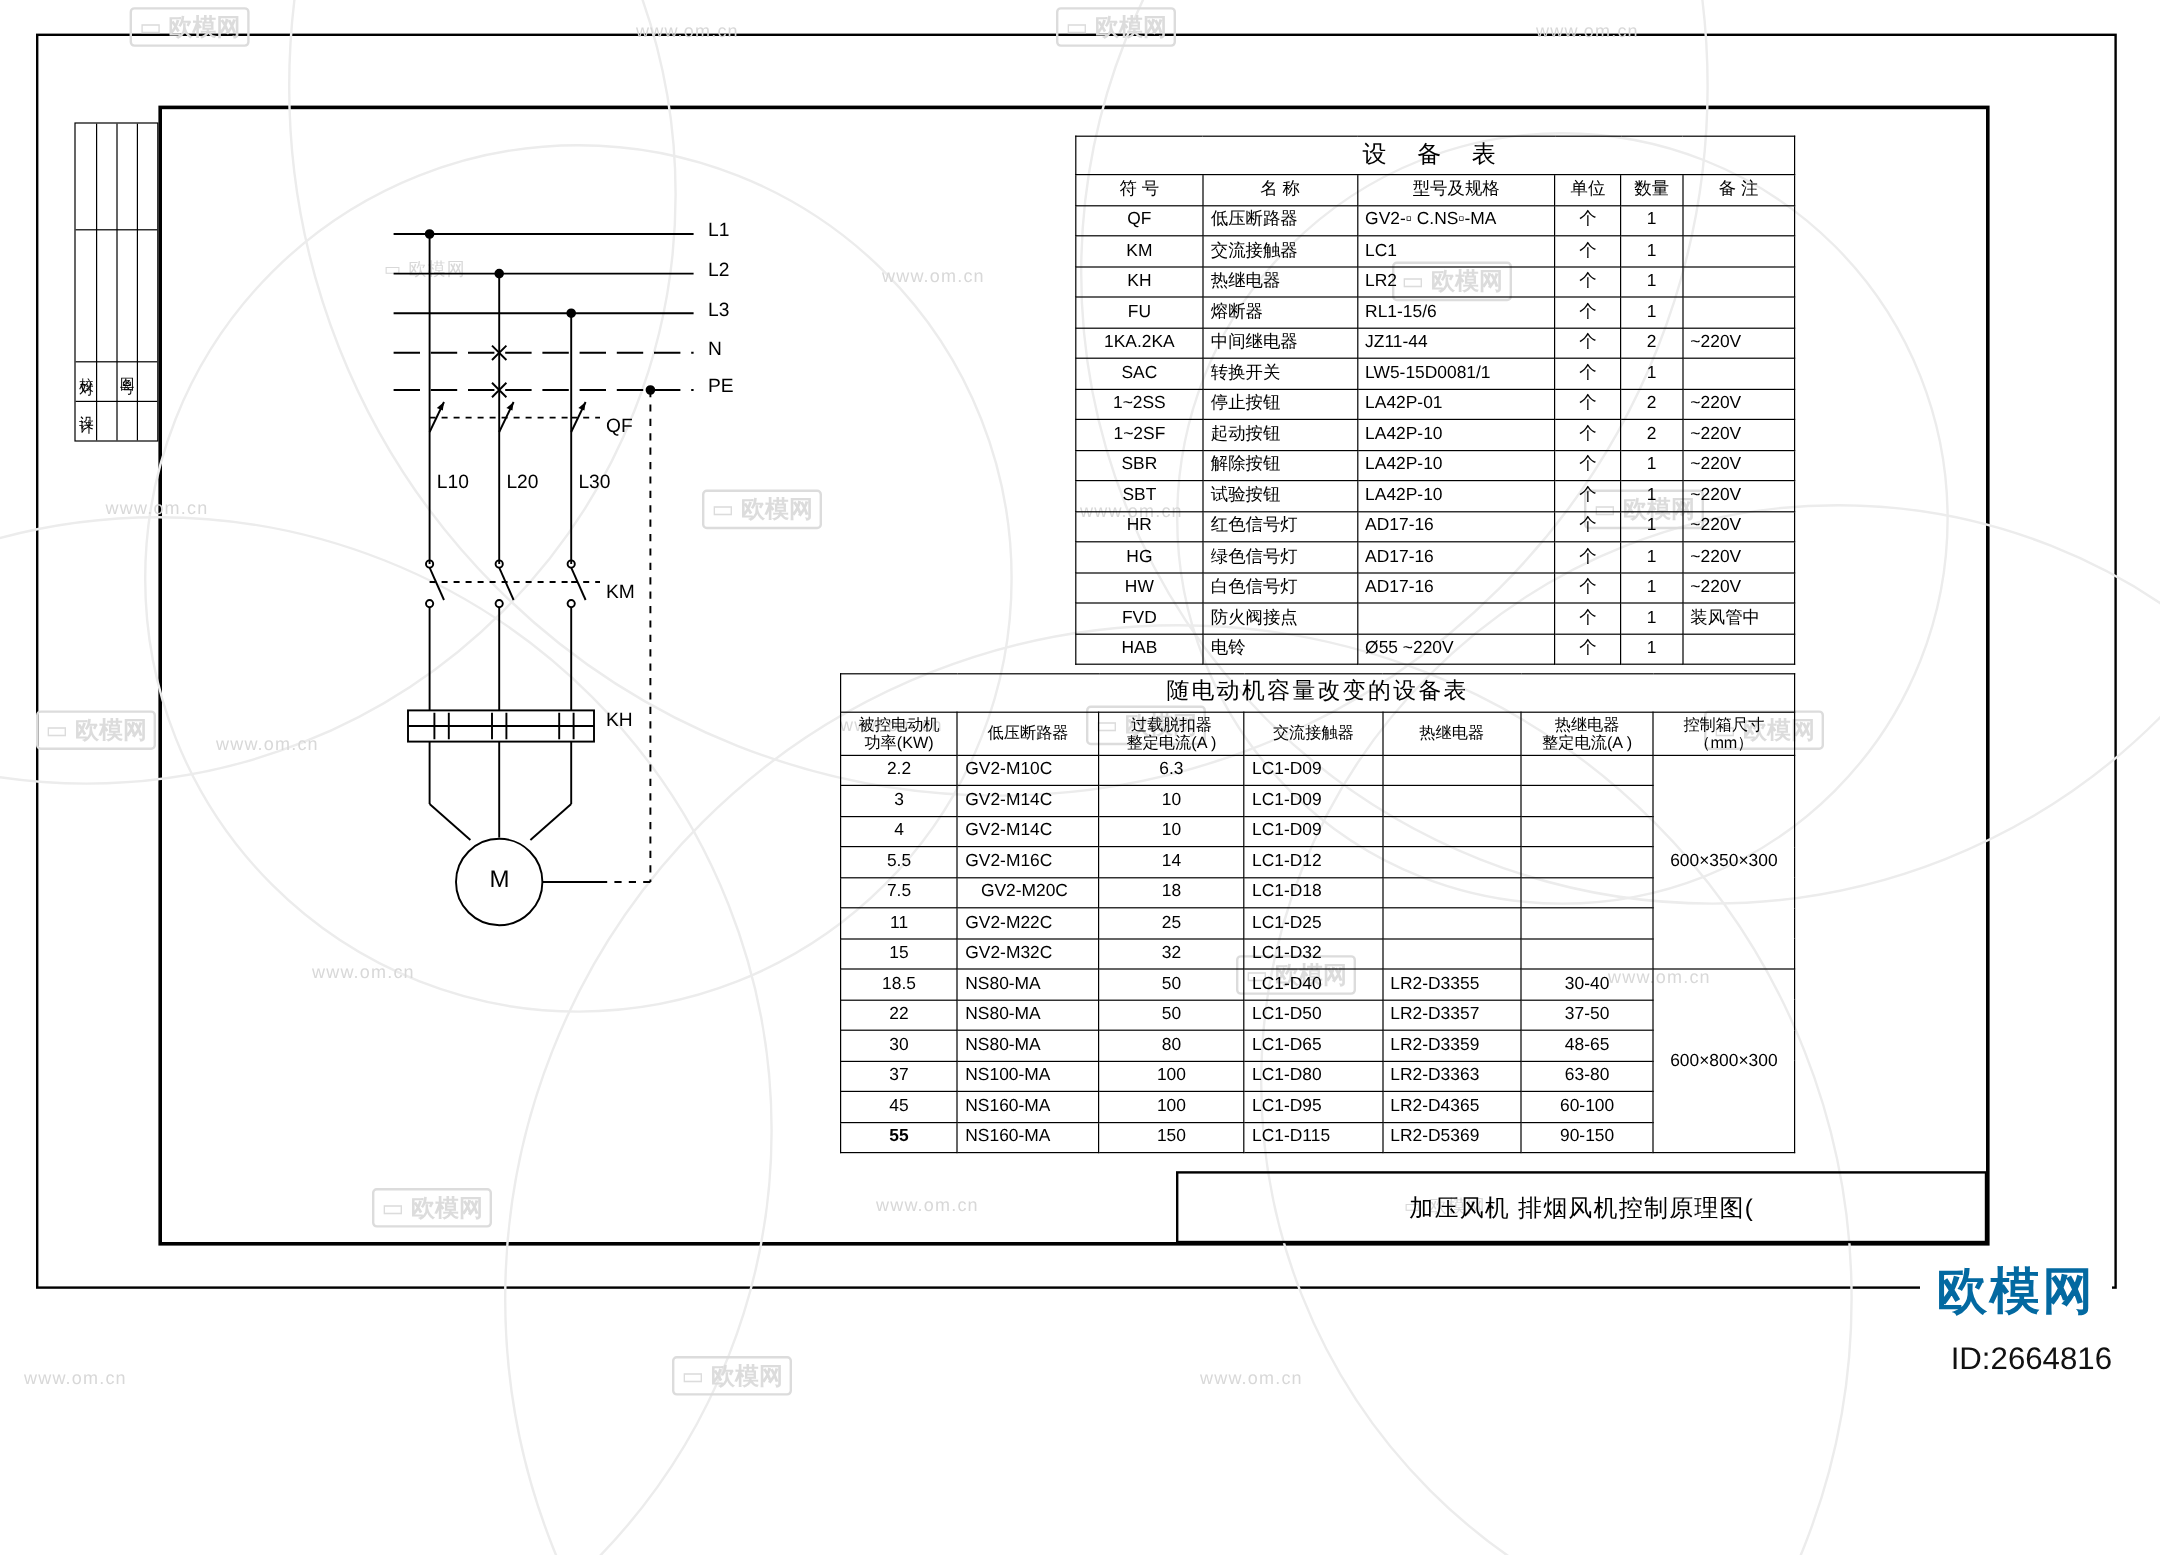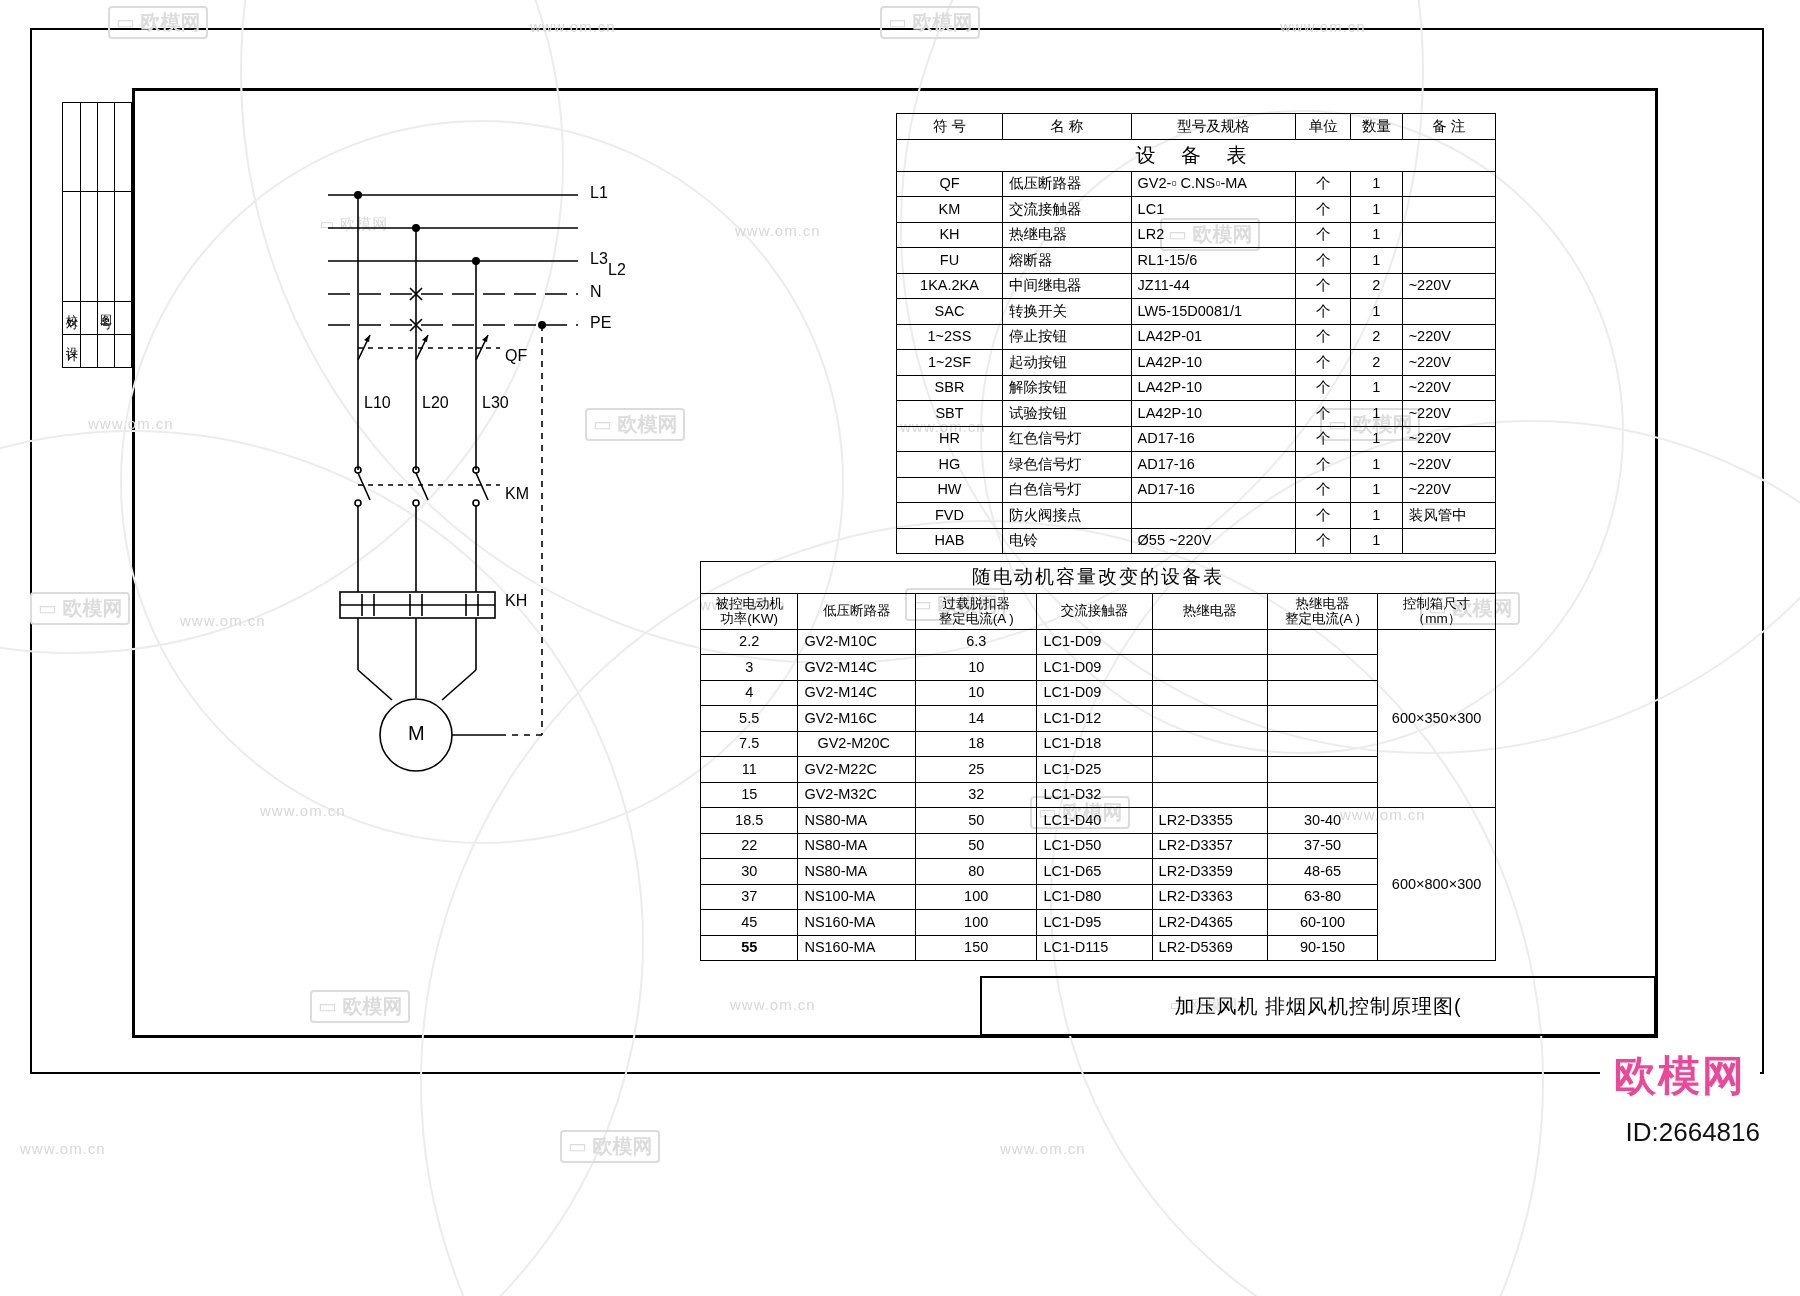--- a/index.html
+++ b/index.html
@@ -41,21 +41,21 @@
   .tbl-motor td{height:22.5px;}
   .tbl-motor .hdr td{height:auto;padding:2px 3px;font-size:13.5px;line-height:1.15;}
 
   .titleblock{position:absolute;left:980px;top:976px;width:672px;height:56px;border:2px solid #000;
               z-index:6;display:flex;align-items:center;justify-content:center;}
   .titleblock span{font-size:20px;letter-spacing:1px;}
 
   
   .brand{position:absolute;right:40px;bottom:186px;z-index:9;border:4px solid #fff;background:#fff;
          padding:2px 10px;}
-  .brand-text{font-size:42px;font-weight:bold;color:#ec4899;letter-spacing:2px;}
+  .brand-text{font-size:42px;font-weight:bold;color:#0369a1;letter-spacing:2px;}
   .brand-id{position:absolute;right:40px;bottom:148px;z-index:9;font-size:26px;color:#111;}
 </style>
 </head>
 <body>
 
 <div class="wm-layer">
   <div class="wm-arc" style="left:-420px;top:-330px;width:980px;height:980px;"></div>
   <div class="wm-arc" style="left:240px;top:-520px;width:1180px;height:1180px;"></div>
   <div class="wm-arc" style="left:900px;top:-300px;width:1050px;height:1050px;"></div>
   <div class="wm-arc" style="left:-380px;top:430px;width:1020px;height:1020px;"></div>
@@ -178,49 +178,49 @@
 
       <circle cx="116" cy="565" r="36"></circle>
       <line x1="152" y1="565" x2="200" y2="565"></line>
 
       <line x1="242" y1="155" x2="242" y2="565" stroke-dasharray="6 6"></line>
       <line x1="242" y1="565" x2="200" y2="565" stroke-dasharray="6 6"></line>
     </g>
   </svg>
 
   <div class="sch-label" style="left:290px;top:14px;">L1</div>
-  <div class="sch-label" style="left:308px;top:47px;margin-top:44px;">L2</div>
+  <div class="sch-label" style="left:290px;top:47px;">L2</div>
   <div class="sch-label" style="left:290px;top:80px;">L3</div>
   <div class="sch-label" style="left:290px;top:113px;">N</div>
   <div class="sch-label" style="left:290px;top:144px;">PE</div>
 
   <div class="sch-label" style="left:205px;top:177px;">QF</div>
   <div class="sch-label" style="left:205px;top:315px;">KM</div>
   <div class="sch-label" style="left:205px;top:422px;">KH</div>
 
   <div class="sch-label" style="left:64px;top:224px;">L10</div>
   <div class="sch-label" style="left:122px;top:224px;">L20</div>
   <div class="sch-label" style="left:182px;top:224px;">L30</div>
 
   <div class="sch-label" style="left:108px;top:552px;font-size:20px;">M</div>
 </div>
 
 <div class="tbl-equip">
   <table>
     <tbody id="equip-body">
       <tr>
+          <td class="title" colspan="6">设 备 表</td>
+        </tr>
+    <tr>
           <td style="width: 108px;">符 号</td>
           <td style="width: 132px;">名 称</td>
           <td style="width: 168px;">型号及规格</td>
           <td style="width: 52px;">单位</td>
           <td style="width: 48px;">数量</td>
           <td style="width: 92px;">备  注</td>
-        </tr>
-    <tr>
-          <td class="title" colspan="6">设 备 表</td>
         </tr>
         <tr>
           <td style="text-align: center;">QF</td>
           <td style="text-align: left; padding-left: 6px;">低压断路器</td>
           <td style="text-align: left; padding-left: 6px;">GV2-▫ C.NS▫-MA</td>
           <td style="text-align: center;">个</td>
           <td style="text-align: center;">1</td>
           <td style="text-align: left; padding-left: 6px;"></td>
         </tr>
         <tr>

